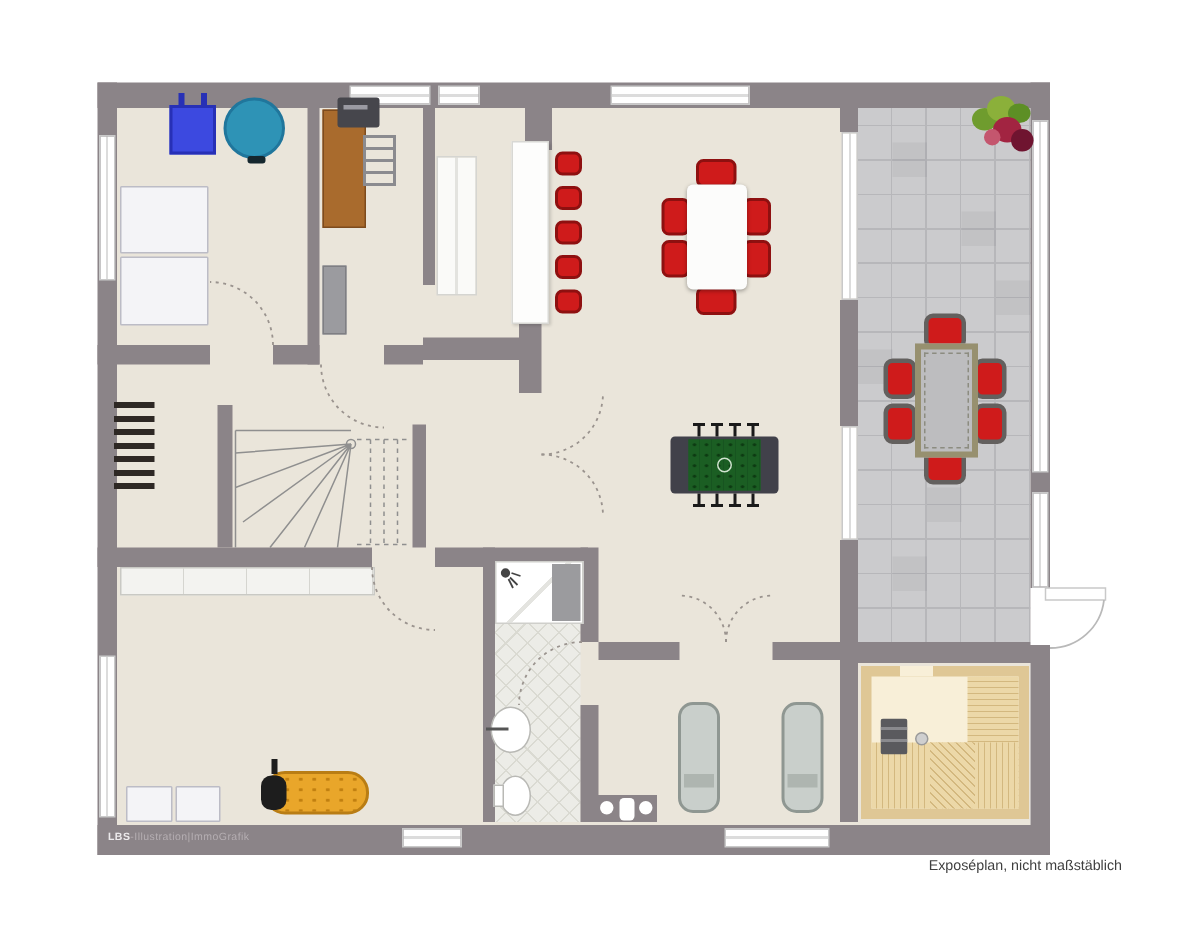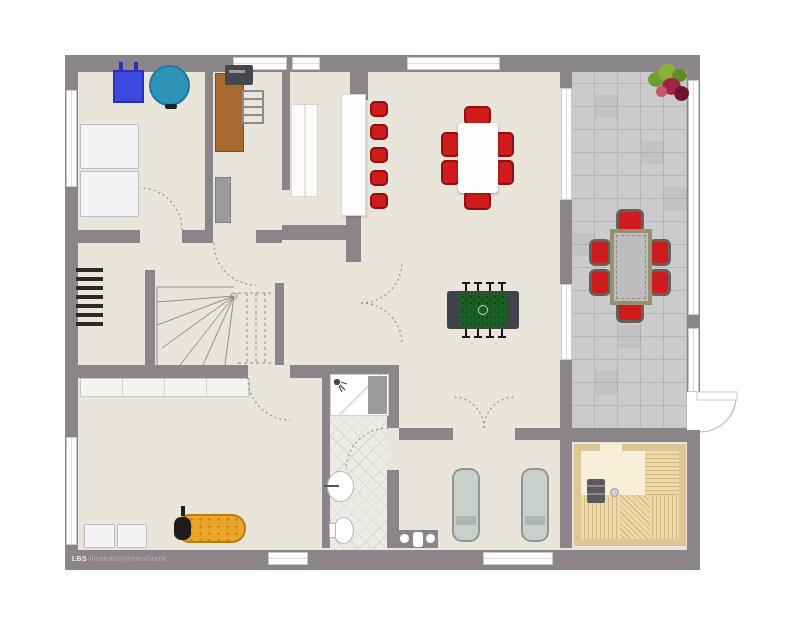--- a/index.html
+++ b/index.html
@@ -210,14 +210,15 @@
       <path d="M340,385 L345,390 M341,382 L347,384 M339,386 L342,392" fill="none"></path>
     </g>
     <g stroke="#555" stroke-width="2">
       <path d="M324,486 H339"></path>
     </g>
   </svg>
 
   <div class="credit">
     <b>LBS</b><span>-Illustration|ImmoGrafik</span>
   </div>
+  <div class="disclaimer">Exposéplan, nicht maßstäblich</div>
 
 </div>
 
 </body></html>

